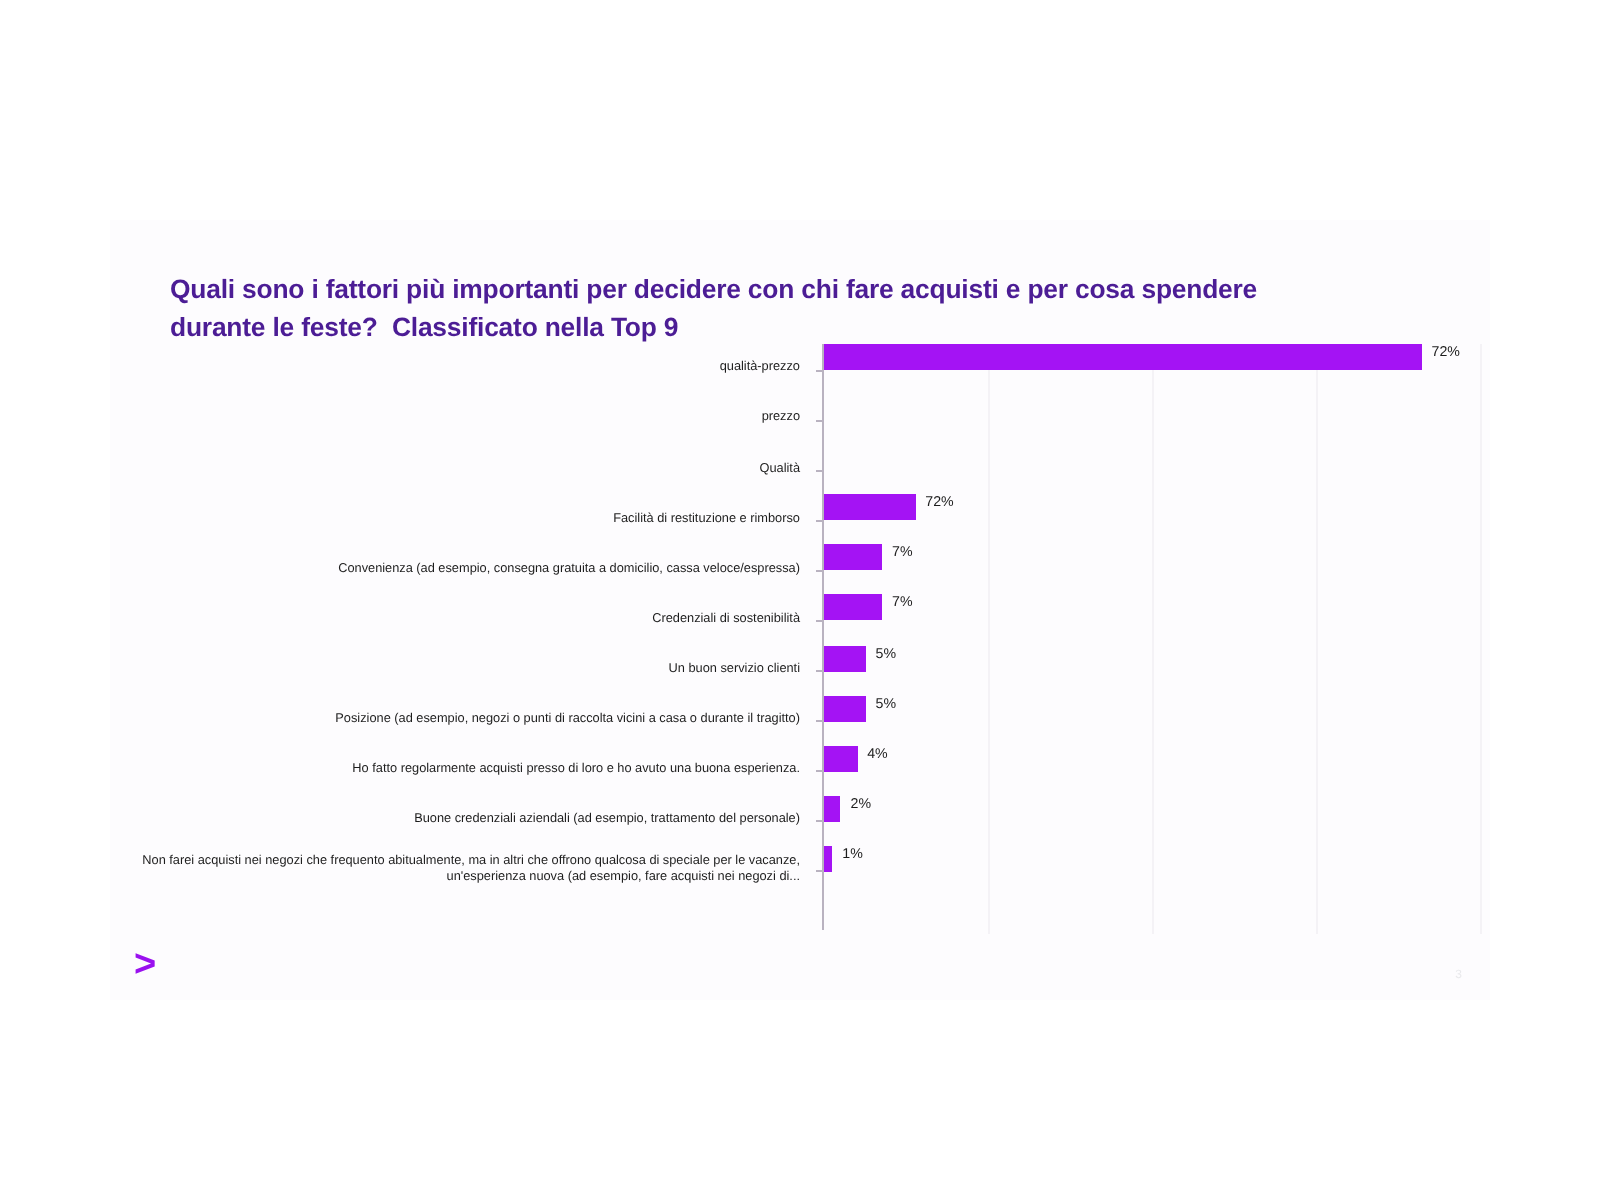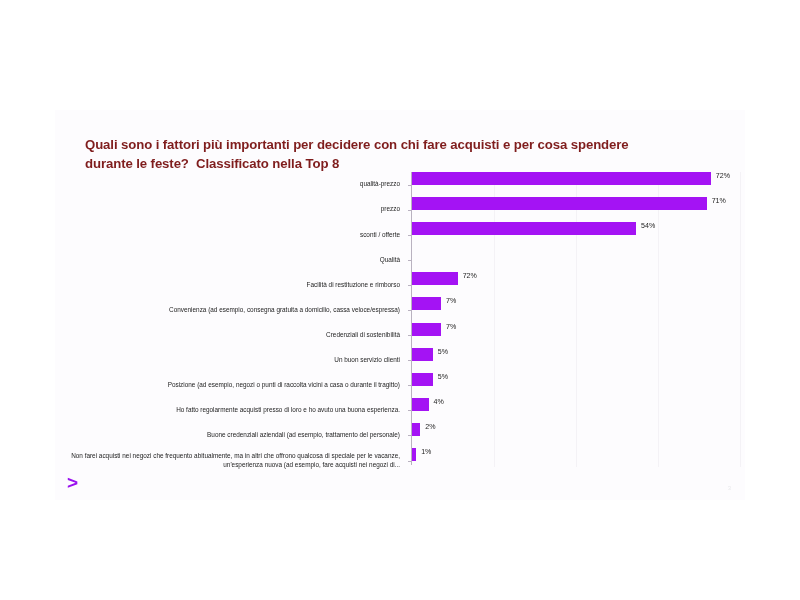--- a/index.html
+++ b/index.html
@@ -24,21 +24,21 @@
     height: 390px;
     background: #fdfcfe;
   }
 
   
   #chart-title {
     position: absolute;
     left: 30px;
     top: 25px;
     width: 620px;
-    color: #7f1d1d;
+    color: #4c1d95;
     font-size: 13.2px;
     font-weight: bold;
     line-height: 19px;
     letter-spacing: -0.1px;
   }
   #chart-title .tline {
     display: block;
     white-space: pre;
   }
 
@@ -141,21 +141,21 @@
     font-size: 6px;
   }
 </style>
 </head>
 <body>
 
 <div id="slide">
 
   <div id="chart-title">
     <span class="tline">Quali sono i fattori più importanti per decidere con chi fare acquisti e per cosa spendere</span>
-    <span class="tline">durante le feste?  Classificato nella Top 8</span>
+    <span class="tline">durante le feste?  Classificato nella Top 9</span>
   </div>
 
   <div id="plot">
     <div class="grid-layer">
       <div class="gridline" style="left:439px"></div>
       <div class="gridline" style="left:521px"></div>
       <div class="gridline" style="left:603px"></div>
       <div class="gridline" style="left:685px"></div>
     </div>
     <div class="axis-line"></div>
@@ -164,32 +164,20 @@
           <div class="cat-label">qualità-prezzo</div>
           <div class="tick"></div>
           <div class="bar-wrap">
             <div class="bar" style="width: 298.8px; background: rgb(164, 19, 244);"></div>
             <div class="bar-value">72%</div>
           </div>
         </div>
         <div class="row">
           <div class="cat-label">prezzo</div>
           <div class="tick"></div>
-          <div class="bar-wrap">
-            <div class="bar" style="width: 294.65px; background: rgb(164, 19, 244);"></div>
-            <div class="bar-value">71%</div>
-          </div>
-        </div>
-        <div class="row">
-          <div class="cat-label">sconti / offerte</div>
-          <div class="tick"></div>
-          <div class="bar-wrap">
-            <div class="bar" style="width: 224.1px; background: rgb(164, 19, 244);"></div>
-            <div class="bar-value">54%</div>
-          </div>
         </div>
         <div class="row">
           <div class="cat-label">Qualità</div>
           <div class="tick"></div>
         </div>
         <div class="row">
           <div class="cat-label">Facilità di restituzione e rimborso</div>
           <div class="tick"></div>
           <div class="bar-wrap">
             <div class="bar" style="width: 45.65px; background: rgb(164, 19, 244);"></div>

